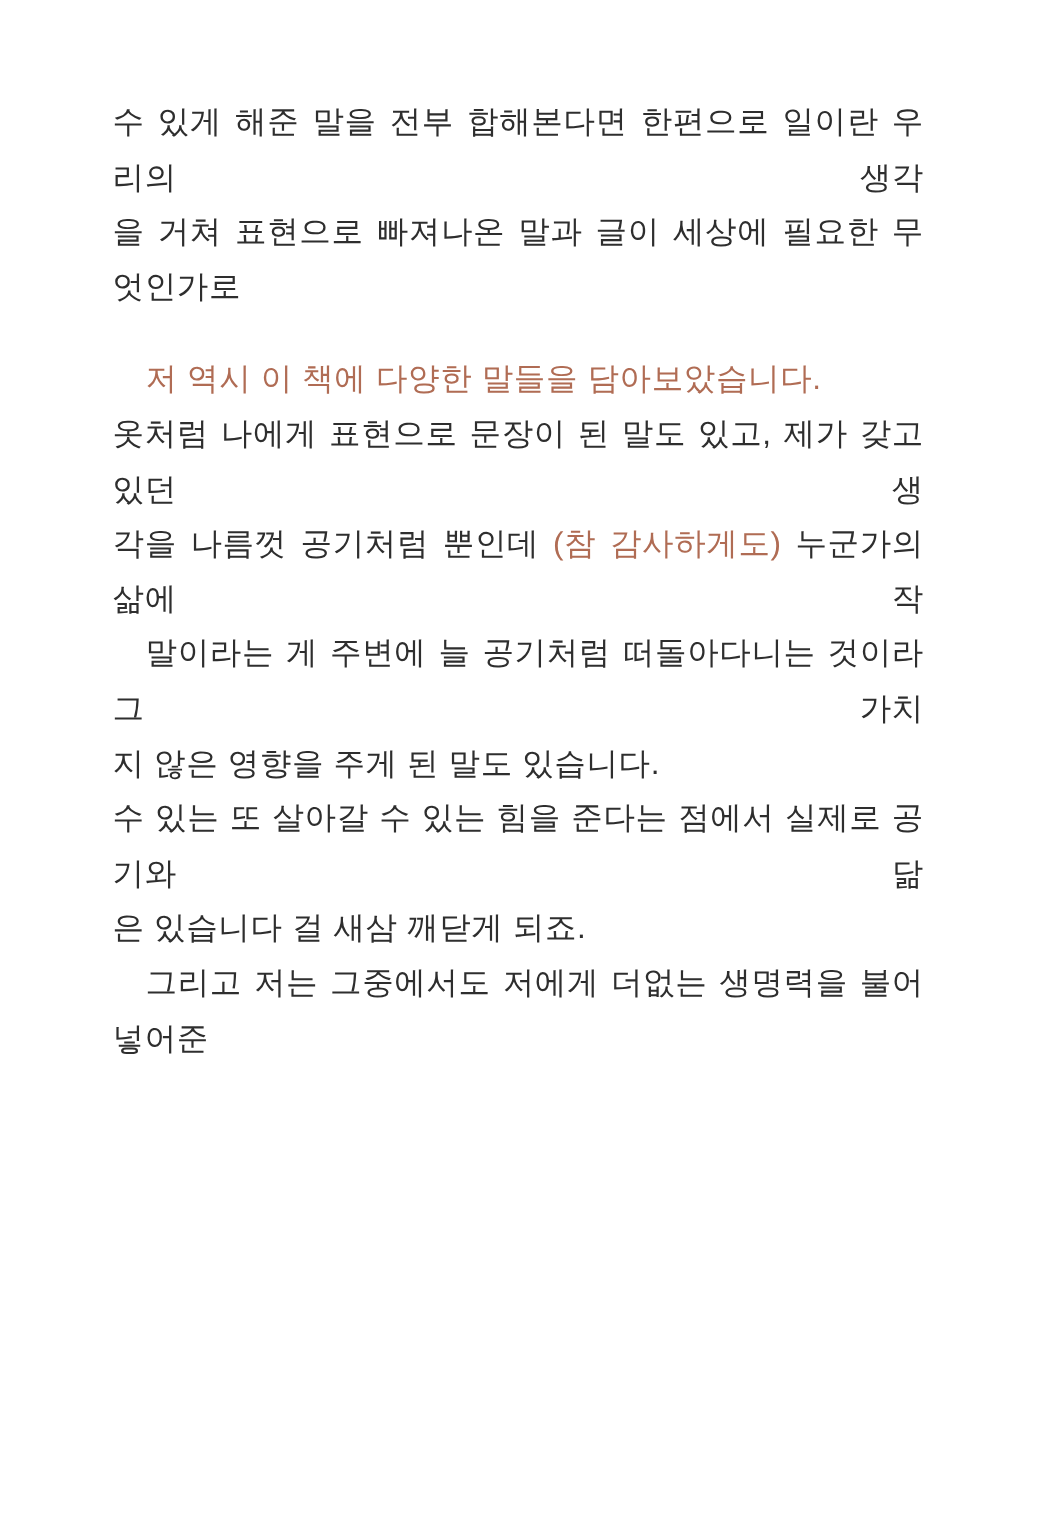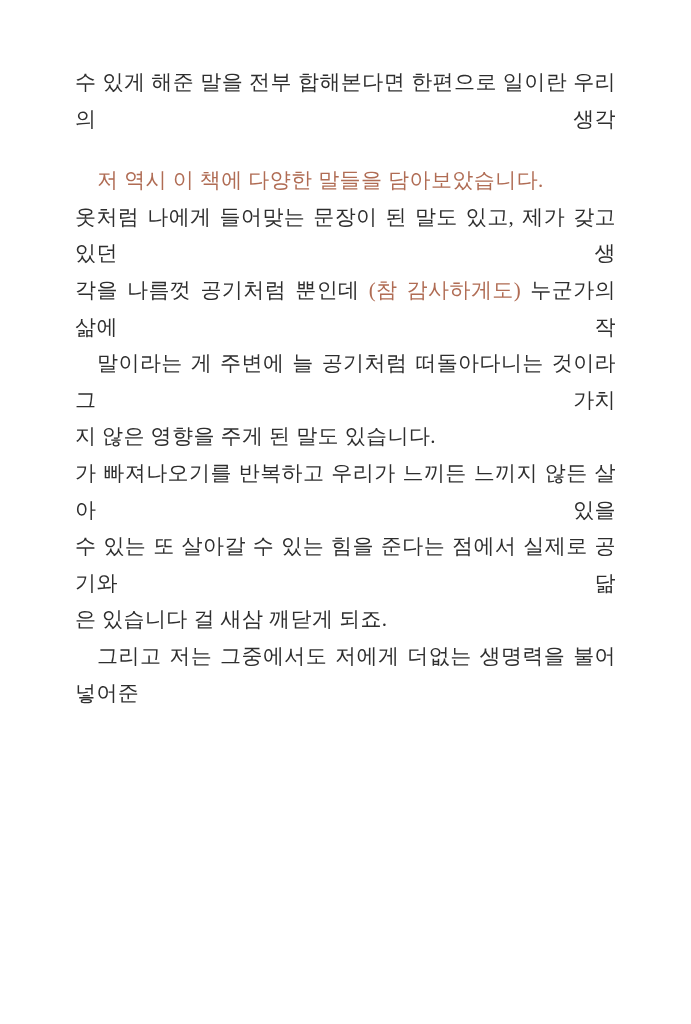--- a/index.html
+++ b/index.html
@@ -11,21 +11,21 @@
   html, body {
     width: 691px;
     background: #ffffff;
   }
   .page {
     position: relative;
     width: 691px;
     height: 908px;
     background: var(--bg);
     overflow: hidden;
-    font-family: Liberation Serif, serif;
+    font-family: Liberation Sans, sans-serif;
   }
   .textcol {
     position: absolute;
     left: 75px;
     top: 64px;
     width: 541px;
     color: var(--text);
     font-size: 21px;
     line-height: 36.6px;
     letter-spacing: 0.02em;
@@ -57,25 +57,25 @@
     color: #2e2e2e;
     letter-spacing: 0.5px;
   }
 </style>
 </head>
 <body>
 
 <div class="page">
   <div class="textcol">
     <div class="line">수 있게 해준 말을 전부 합해본다면 한편으로 일이란 우리의 생각</div>
+    <div class="line">을 거쳐 표현으로 빠져나온 말과 글이 세상에 필요한 무엇인가로</div>
     <div class="line plain indent gap accent">저 역시 이 책에 다양한 말들을 담아보았습니다.</div>
-    <div class="line">옷처럼 나에게 들어맞는 문장이 된 말도 있고, 제가 갖고 있던 생</div>
+    <div class="line">옷처럼 나에게 표현으로 문장이 된 말도 있고, 제가 갖고 있던 생</div>
     <div class="line"><span>각을 나름껏 공기처럼 뿐인데 </span><span class="accent-span">(참 감사하게도)</span><span> 누군가의 삶에 작</span></div>
     <div class="line indent">말이라는 게 주변에 늘 공기처럼 떠돌아다니는 것이라 그 가치</div>
     <div class="line plain">지 않은 영향을 주게 된 말도 있습니다.</div>
-    <div class="line">가 빠져나오기를 반복하고 우리가 느끼든 느끼지 않든 살아 있을</div>
     <div class="line">수 있는 또 살아갈 수 있는 힘을 준다는 점에서 실제로 공기와 닮</div>
     <div class="line plain">은 있습니다 걸 새삼 깨닫게 되죠.</div>
     <div class="line indent">그리고 저는 그중에서도 저에게 더없는 생명력을 불어넣어준</div>
 
   </div>
   <div class="page-number">8</div>
 </div>
 
 </body></html>

